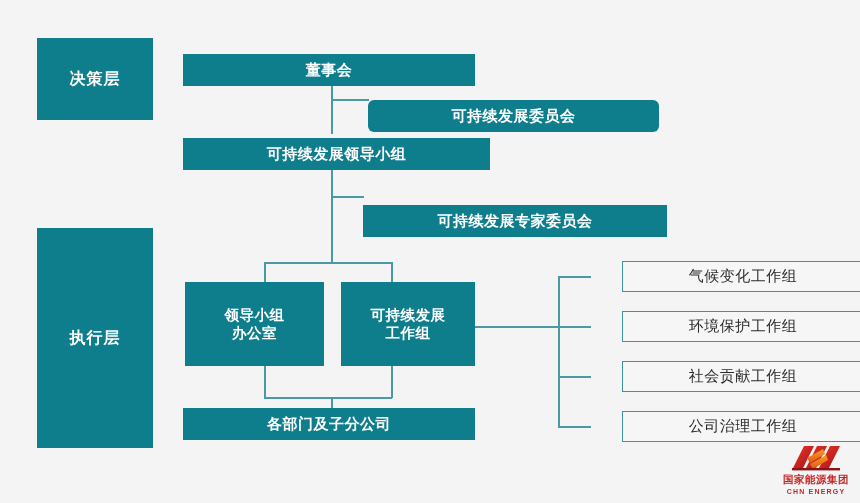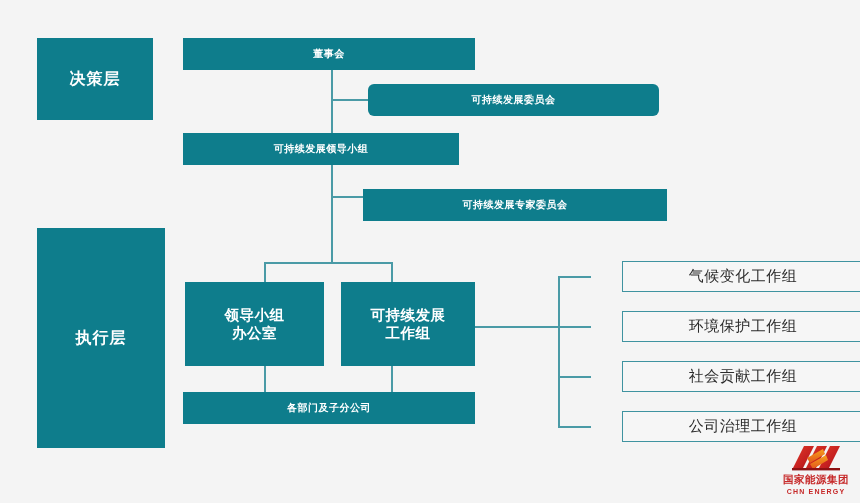--- a/index.html
+++ b/index.html
@@ -43,22 +43,23 @@
     margin-left: 32px;
   }
 
   
   .layer-label {
     font-size: 16px;
     letter-spacing: 1px;
   }
 
   .box-label {
-    font-size: 10px;
-    letter-spacing: 0.5px;
+    font-size: 15px;
+    letter-spacing: 0.5px;
+    margin-top: 16px;
   }
 
   .box-label-sm {
     font-size: 14.5px;
     letter-spacing: 0.5px;
   }
 
   .group-label {
     font-size: 15px;
     letter-spacing: 0.5px;
@@ -109,21 +110,21 @@
 </head>
 <body>
 
 <div id="canvas">
 
   <div class="node solid layer-label" style="left:37px; top:38px; width:116px; height:82px;">
     <span>决策层</span>
   </div>
 
 
-  <div class="node solid layer-label" style="left:37px; top:228px; width:128px; height:220px;">
+  <div class="node solid layer-label" style="left:37px; top:228px; width:116px; height:220px;">
     <span>执行层</span>
   </div>
 
   <div class="line vline" style="left:331px; top:70px; height:64px;"></div>
 
   <div class="line hline" style="left:331px; top:99px; width:38px;"></div>
 
   <div class="line vline" style="left:331px; top:164px; height:99px;"></div>
 
   <div class="line hline" style="left:331px; top:196px; width:33px;"></div>
@@ -145,21 +146,21 @@
   <div class="line hline" style="left:558px; top:426px; width:33px;"></div>
 
   <div class="node solid box-label" style="left:183px; top:38px; width:292px; height:32px;">
     <span>董事会</span>
   </div>
 
   <div class="node solid box-label" style="left:368px; top:84px; width:291px; height:32px;border-radius:6px;">
     <span>可持续发展委员会</span>
   </div>
 
-  <div class="node solid box-label" style="left:183px; top:133px; width:276px; height:32px;">
+  <div class="node solid box-label" style="left:183px; top:122px; width:307px; height:32px;">
     <span>可持续发展领导小组</span>
   </div>
 
   <div class="node solid box-label" style="left:363px; top:189px; width:304px; height:32px;">
     <span>可持续发展专家委员会</span>
   </div>
 
   <div class="node solid box-label-sm" style="left:185px; top:282px; width:139px; height:84px; flex-direction:column;">
     <span>领导小组</span>
     <span>办公室</span>

